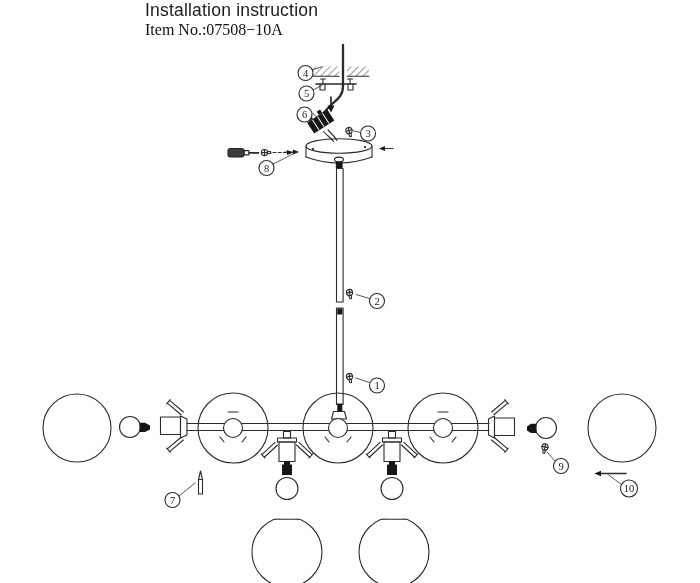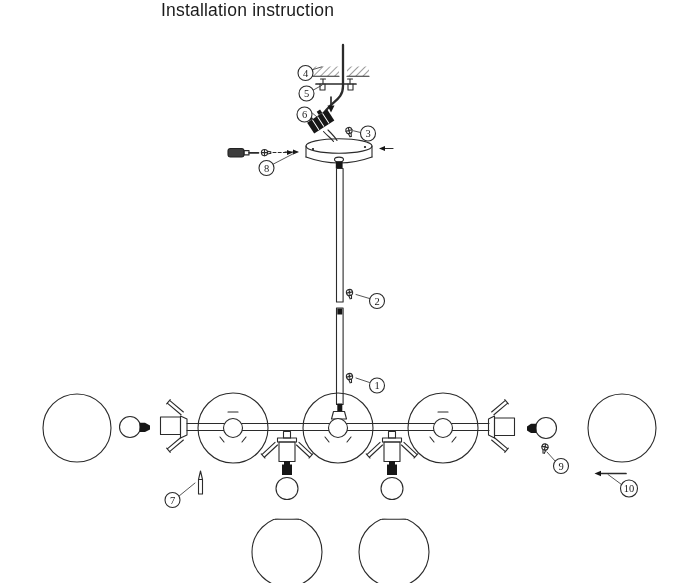--- a/index.html
+++ b/index.html
@@ -1,38 +1,39 @@
 <!DOCTYPE html>
 <html><head>
 <meta charset="utf-8">
 <style>
   html,body{margin:0;padding:0;background:#fff;}
   .stage{position:relative;width:700px;height:583px;background:#ffffff;overflow:hidden;
          font-family:"Liberation Sans",sans-serif;}
-  .hdr{position:absolute;left:145px;top:0;margin-left:16px;}
+  .hdr{position:absolute;left:145px;top:0;}
   .hdr .t1{font-family:"Liberation Sans",sans-serif;font-size:17.5px;color:#1b1b1b;
            letter-spacing:.2px;line-height:20px;}
   .hdr .t2{font-family:"Liberation Serif",serif;font-size:16px;color:#111;line-height:20px;}
   svg{position:absolute;left:0;top:0;}
   .art{stroke:#2b2b2b;fill:none;stroke-width:1.1;stroke-linecap:round;stroke-linejoin:round;}
   .blk{fill:#161616;stroke:none;}
   .thick{stroke-width:2.3;}
   .med{stroke-width:1.7;}
   .thin{stroke-width:0.8;}
   .cnum{font-family:"Liberation Serif",serif;font-size:10.5px;fill:#1b1b1b;stroke:none;
         text-anchor:middle;}
   .wht{stroke:#fff;stroke-width:1;}
 </style>
 </head>
 <body>
 
 <div class="stage">
 
   <div class="hdr">
     <div class="t1">Installation instruction</div>
+    <div class="t2">Item No.:07508−10A</div>
   </div>
 
   <svg width="700" height="583" viewBox="0 0 700 583">
     <defs>
       <pattern id="hatch" width="5" height="5" patternUnits="userSpaceOnUse" patternTransform="rotate(45)">
         <line x1="0" y1="0" x2="0" y2="5" stroke="#4a4a4a" stroke-width="1.1"></line>
       </pattern>
       <g id="screw">
         <circle cx="0" cy="0" r="3.1"></circle>
         <path d="M-3.1,0 H3.1 M0,-3.1 V3.1"></path>

